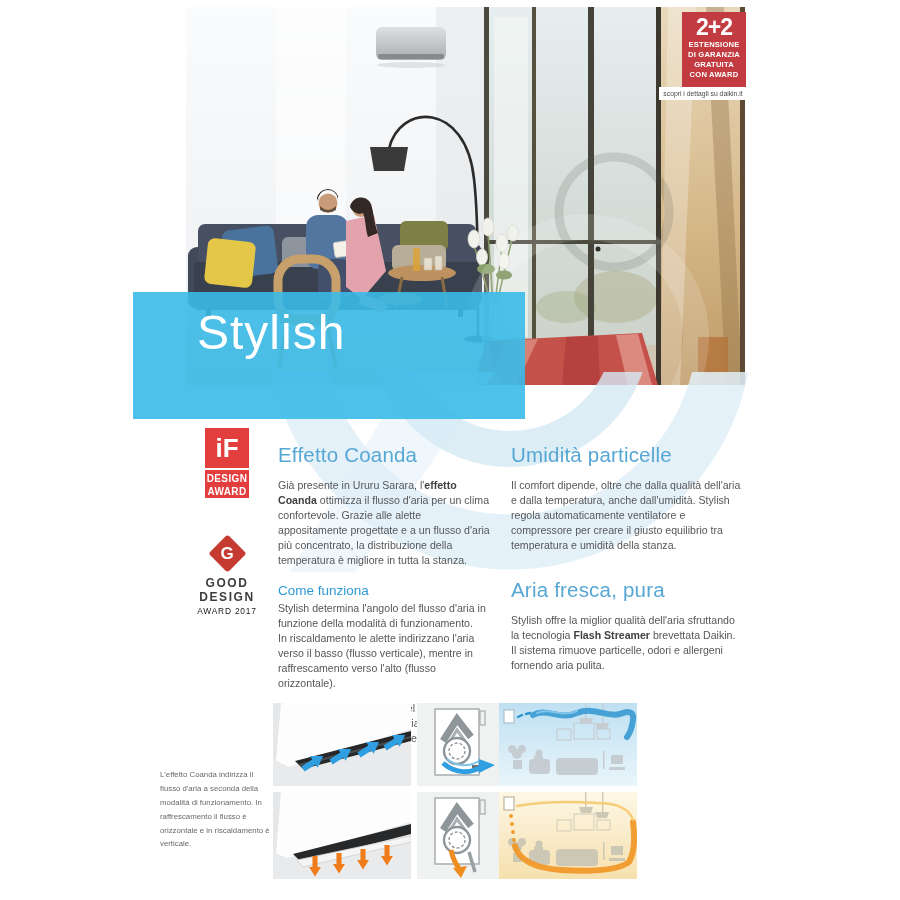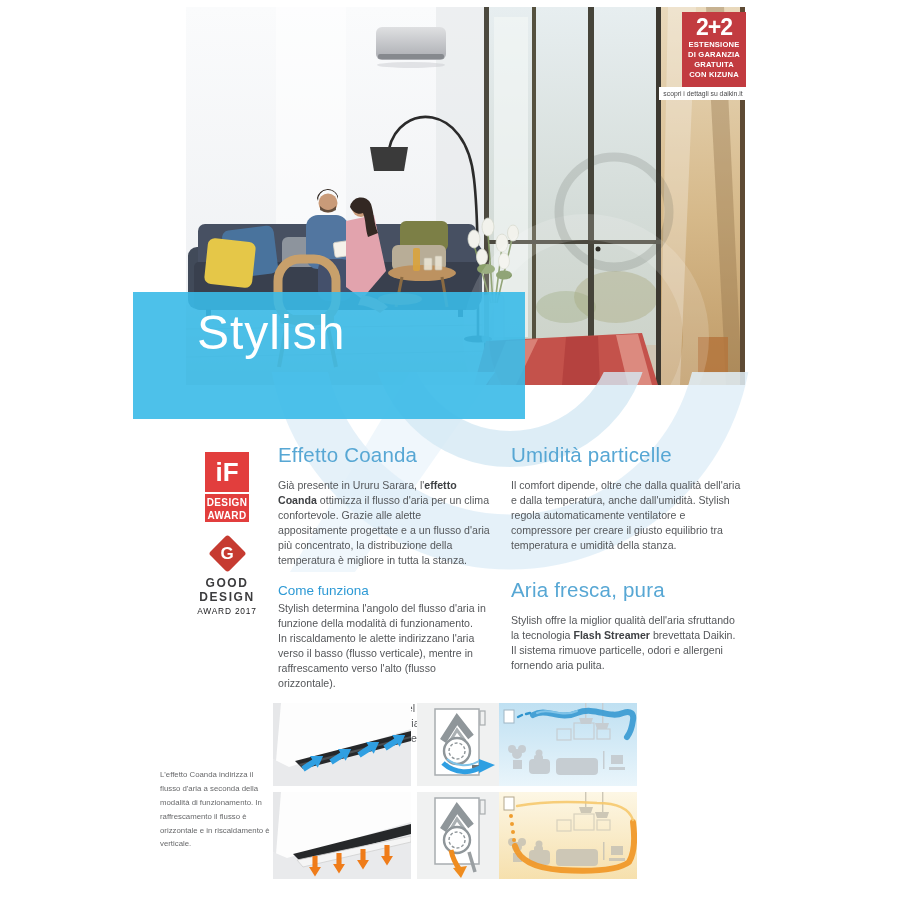--- a/index.html
+++ b/index.html
@@ -20,21 +20,21 @@
 
   
   .wbadge{left:682px;top:12px;width:64px;height:75px;background:#c23b40;z-index:3;color:#fff;
           text-align:center;box-sizing:border-box;padding-top:3px;}
   .wbadge .t{font-size:23px;font-weight:bold;letter-spacing:-1px;line-height:1.1;}
   .wbadge .l{font-size:7.6px;font-weight:bold;line-height:1.32;letter-spacing:0.2px;}
   .wnote{left:659px;top:87px;width:88px;height:13px;background:#ffffff;z-index:3;
          font-size:6.8px;color:#4a4a4c;text-align:center;line-height:13px;}
 
   
-  .ifbadge{left:205px;top:452px;width:44px;height:70px;background:#e23e3d;z-index:3;color:#fff;
+  .ifbadge{left:205px;top:428px;width:44px;height:70px;background:#e23e3d;z-index:3;color:#fff;
            text-align:center;box-sizing:border-box;}
   .ifbadge .logo{font-size:26px;font-weight:bold;line-height:40px;height:40px;border-bottom:2px solid #fff;}
   .ifbadge .ln{font-size:10px;font-weight:bold;line-height:1.25;letter-spacing:0.4px;}
   .ifbadge .lns{padding-top:3px;}
   .gdbadge{left:196px;top:540px;width:62px;z-index:3;text-align:center;}
   .gdmark{width:27px;height:27px;margin:0 auto;background:#c63b31;transform:rotate(45deg);
           border-radius:3px;display:flex;align-items:center;justify-content:center;}
   .gdmark span{transform:rotate(-45deg);color:#fff;font-weight:bold;font-size:17px;}
   .gdl1{margin-top:9px;font-size:12px;letter-spacing:1.6px;color:#3c3c3e;font-weight:bold;}
   .gdl2{margin-top:2px;font-size:8.4px;letter-spacing:0.8px;color:#212123;font-weight:normal;}
@@ -191,21 +191,21 @@
       <circle cx="400" cy="330" r="110" fill="none" stroke="#ffffff" stroke-width="26" opacity="0.16"></circle>
       <circle cx="428" cy="205" r="55" fill="none" stroke="#474b44" stroke-width="9" opacity="0.16"></circle>
     </svg>
   </div>
 
   <div class="abs wbadge">
     <div class="t">2+2</div>
     <div class="l">ESTENSIONE</div>
     <div class="l">DI GARANZIA</div>
     <div class="l">GRATUITA</div>
-    <div class="l">CON KIZUNA</div>
+    <div class="l">CON AWARD</div>
   </div>
   <div class="abs wnote">scopri i dettagli su daikin.it</div>
 
   <svg class="abs arcs" width="520" height="200" viewBox="0 0 520 200">
     <polygon points="150,0 235,0 95,200 30,200" fill="#ecf5fb" opacity="0.8"></polygon>
     <circle cx="250" cy="-45" r="215" fill="none" stroke="#e0eef8" stroke-width="55" opacity="0.85"></circle>
     <circle cx="250" cy="-45" r="122" fill="none" stroke="#d5e8f4" stroke-width="36" opacity="0.8"></circle>
   </svg>
 
   <div class="abs banner">

